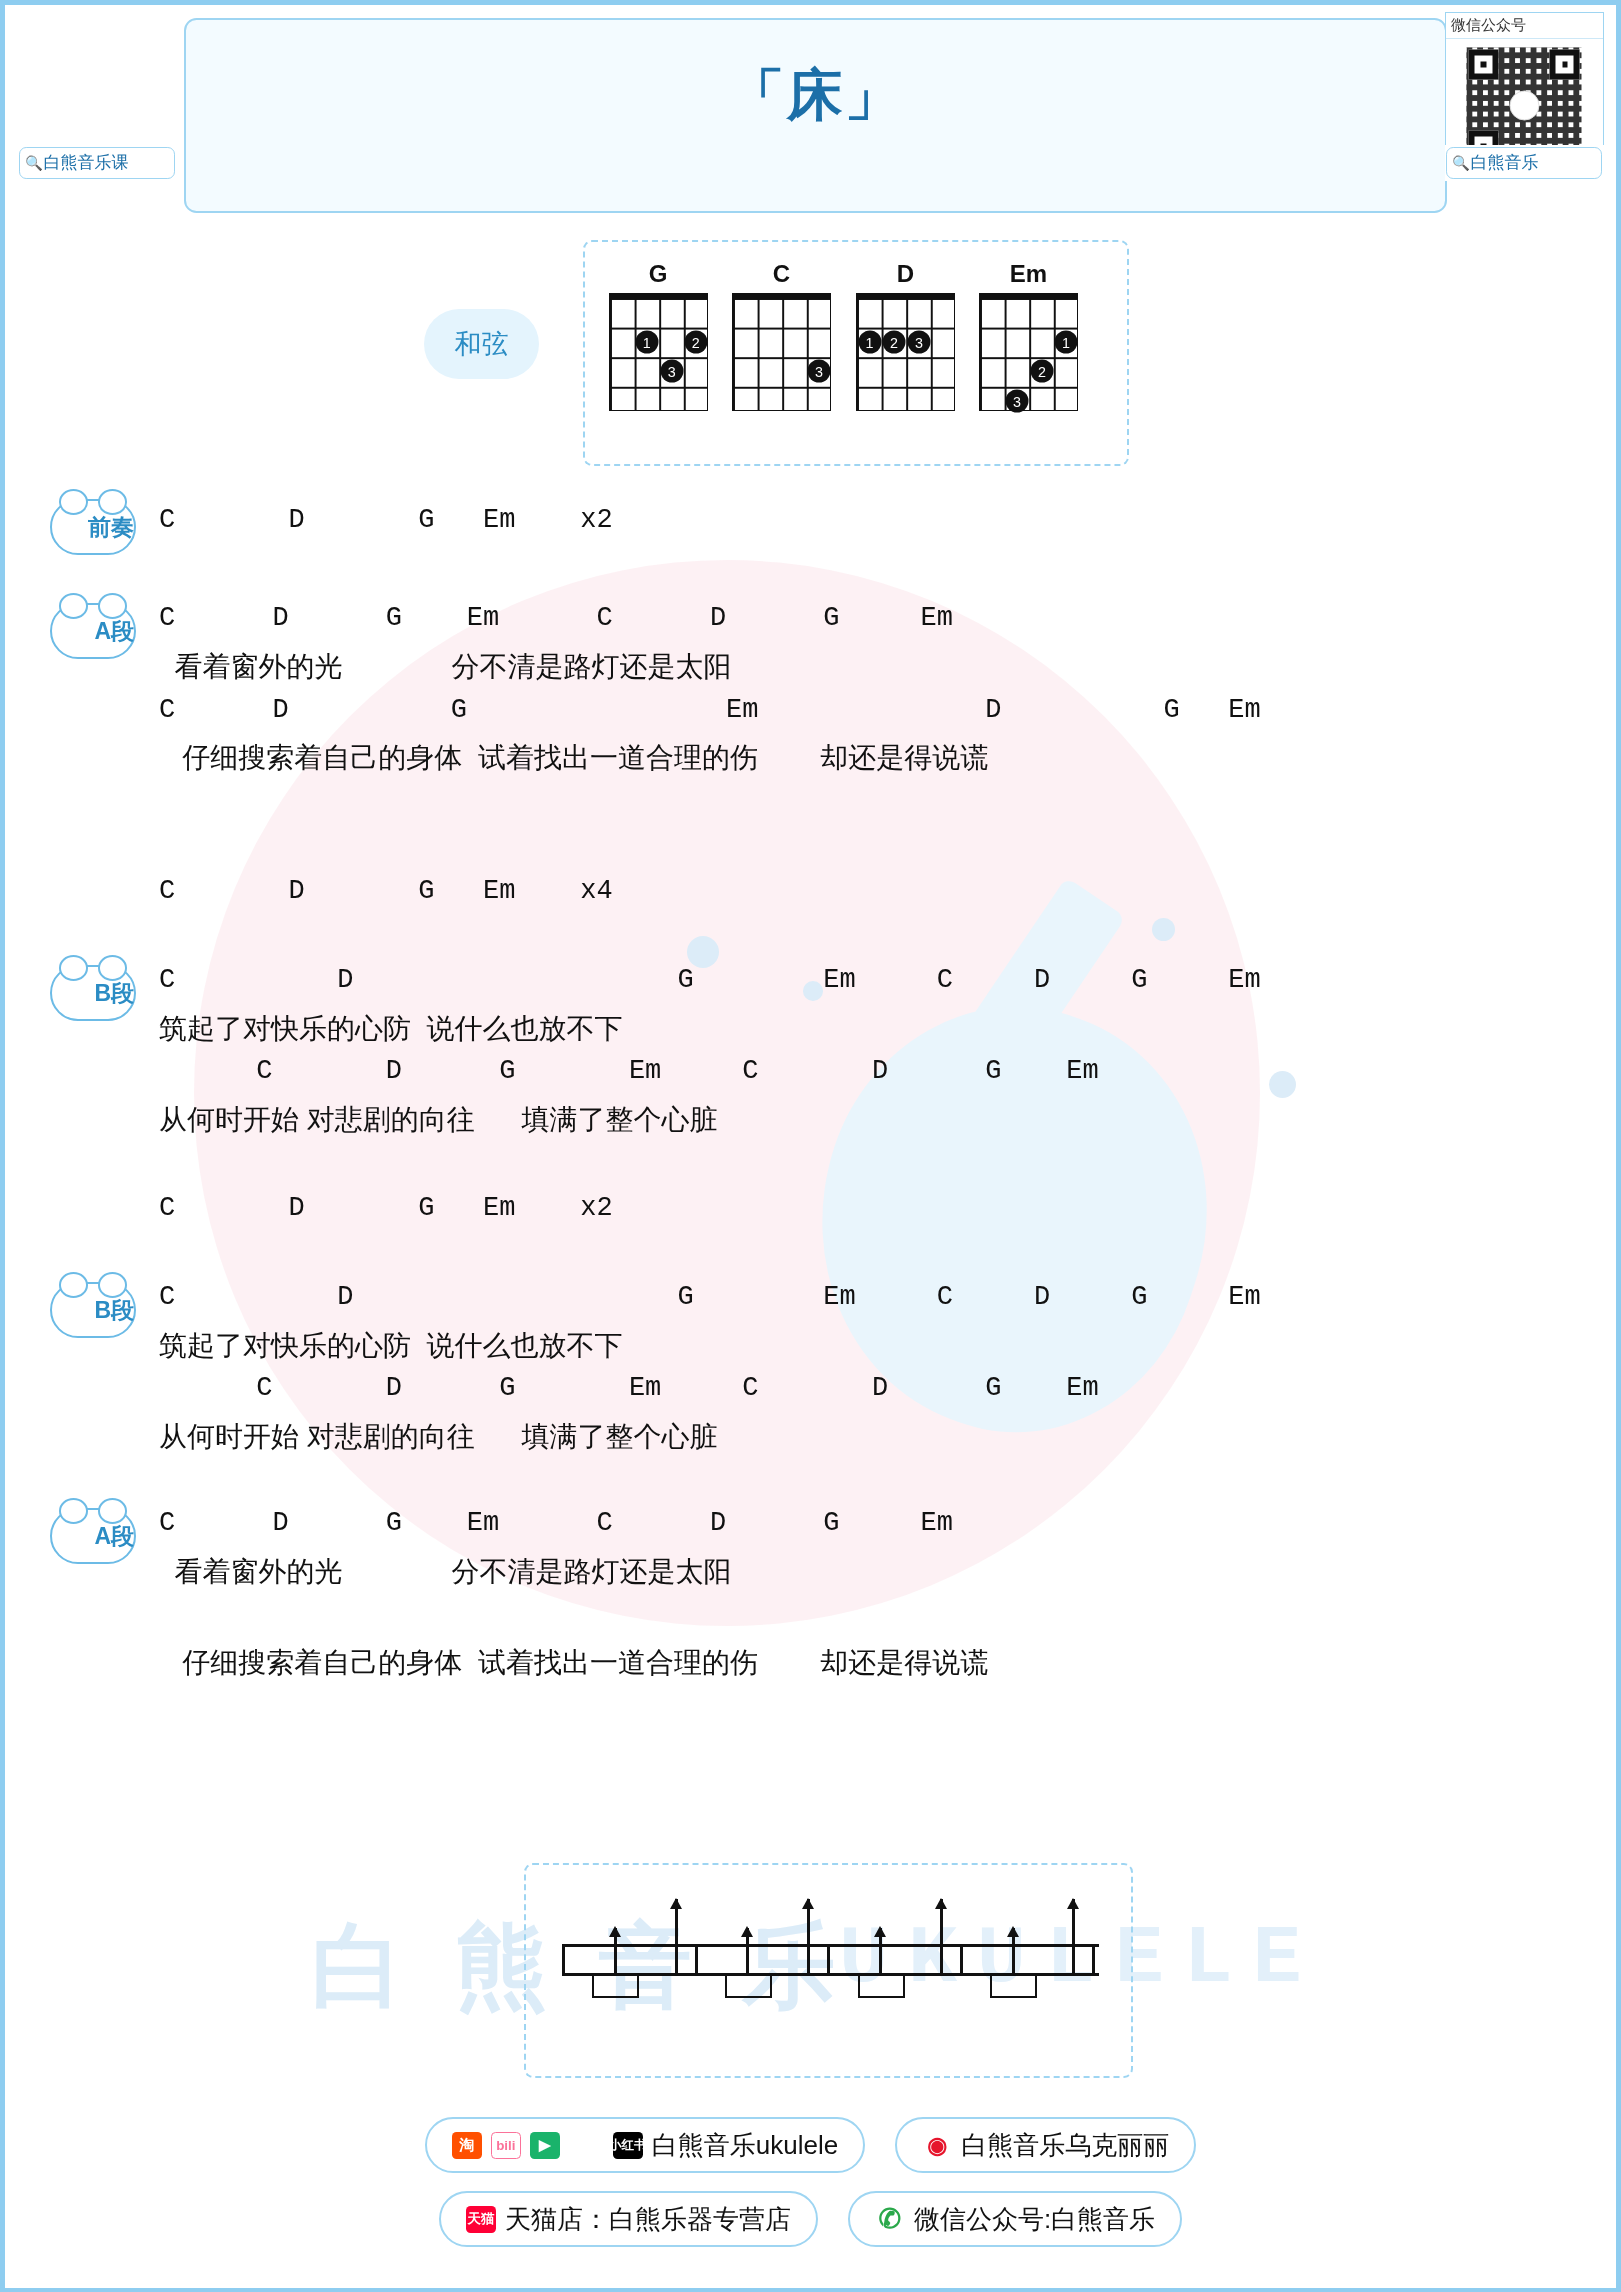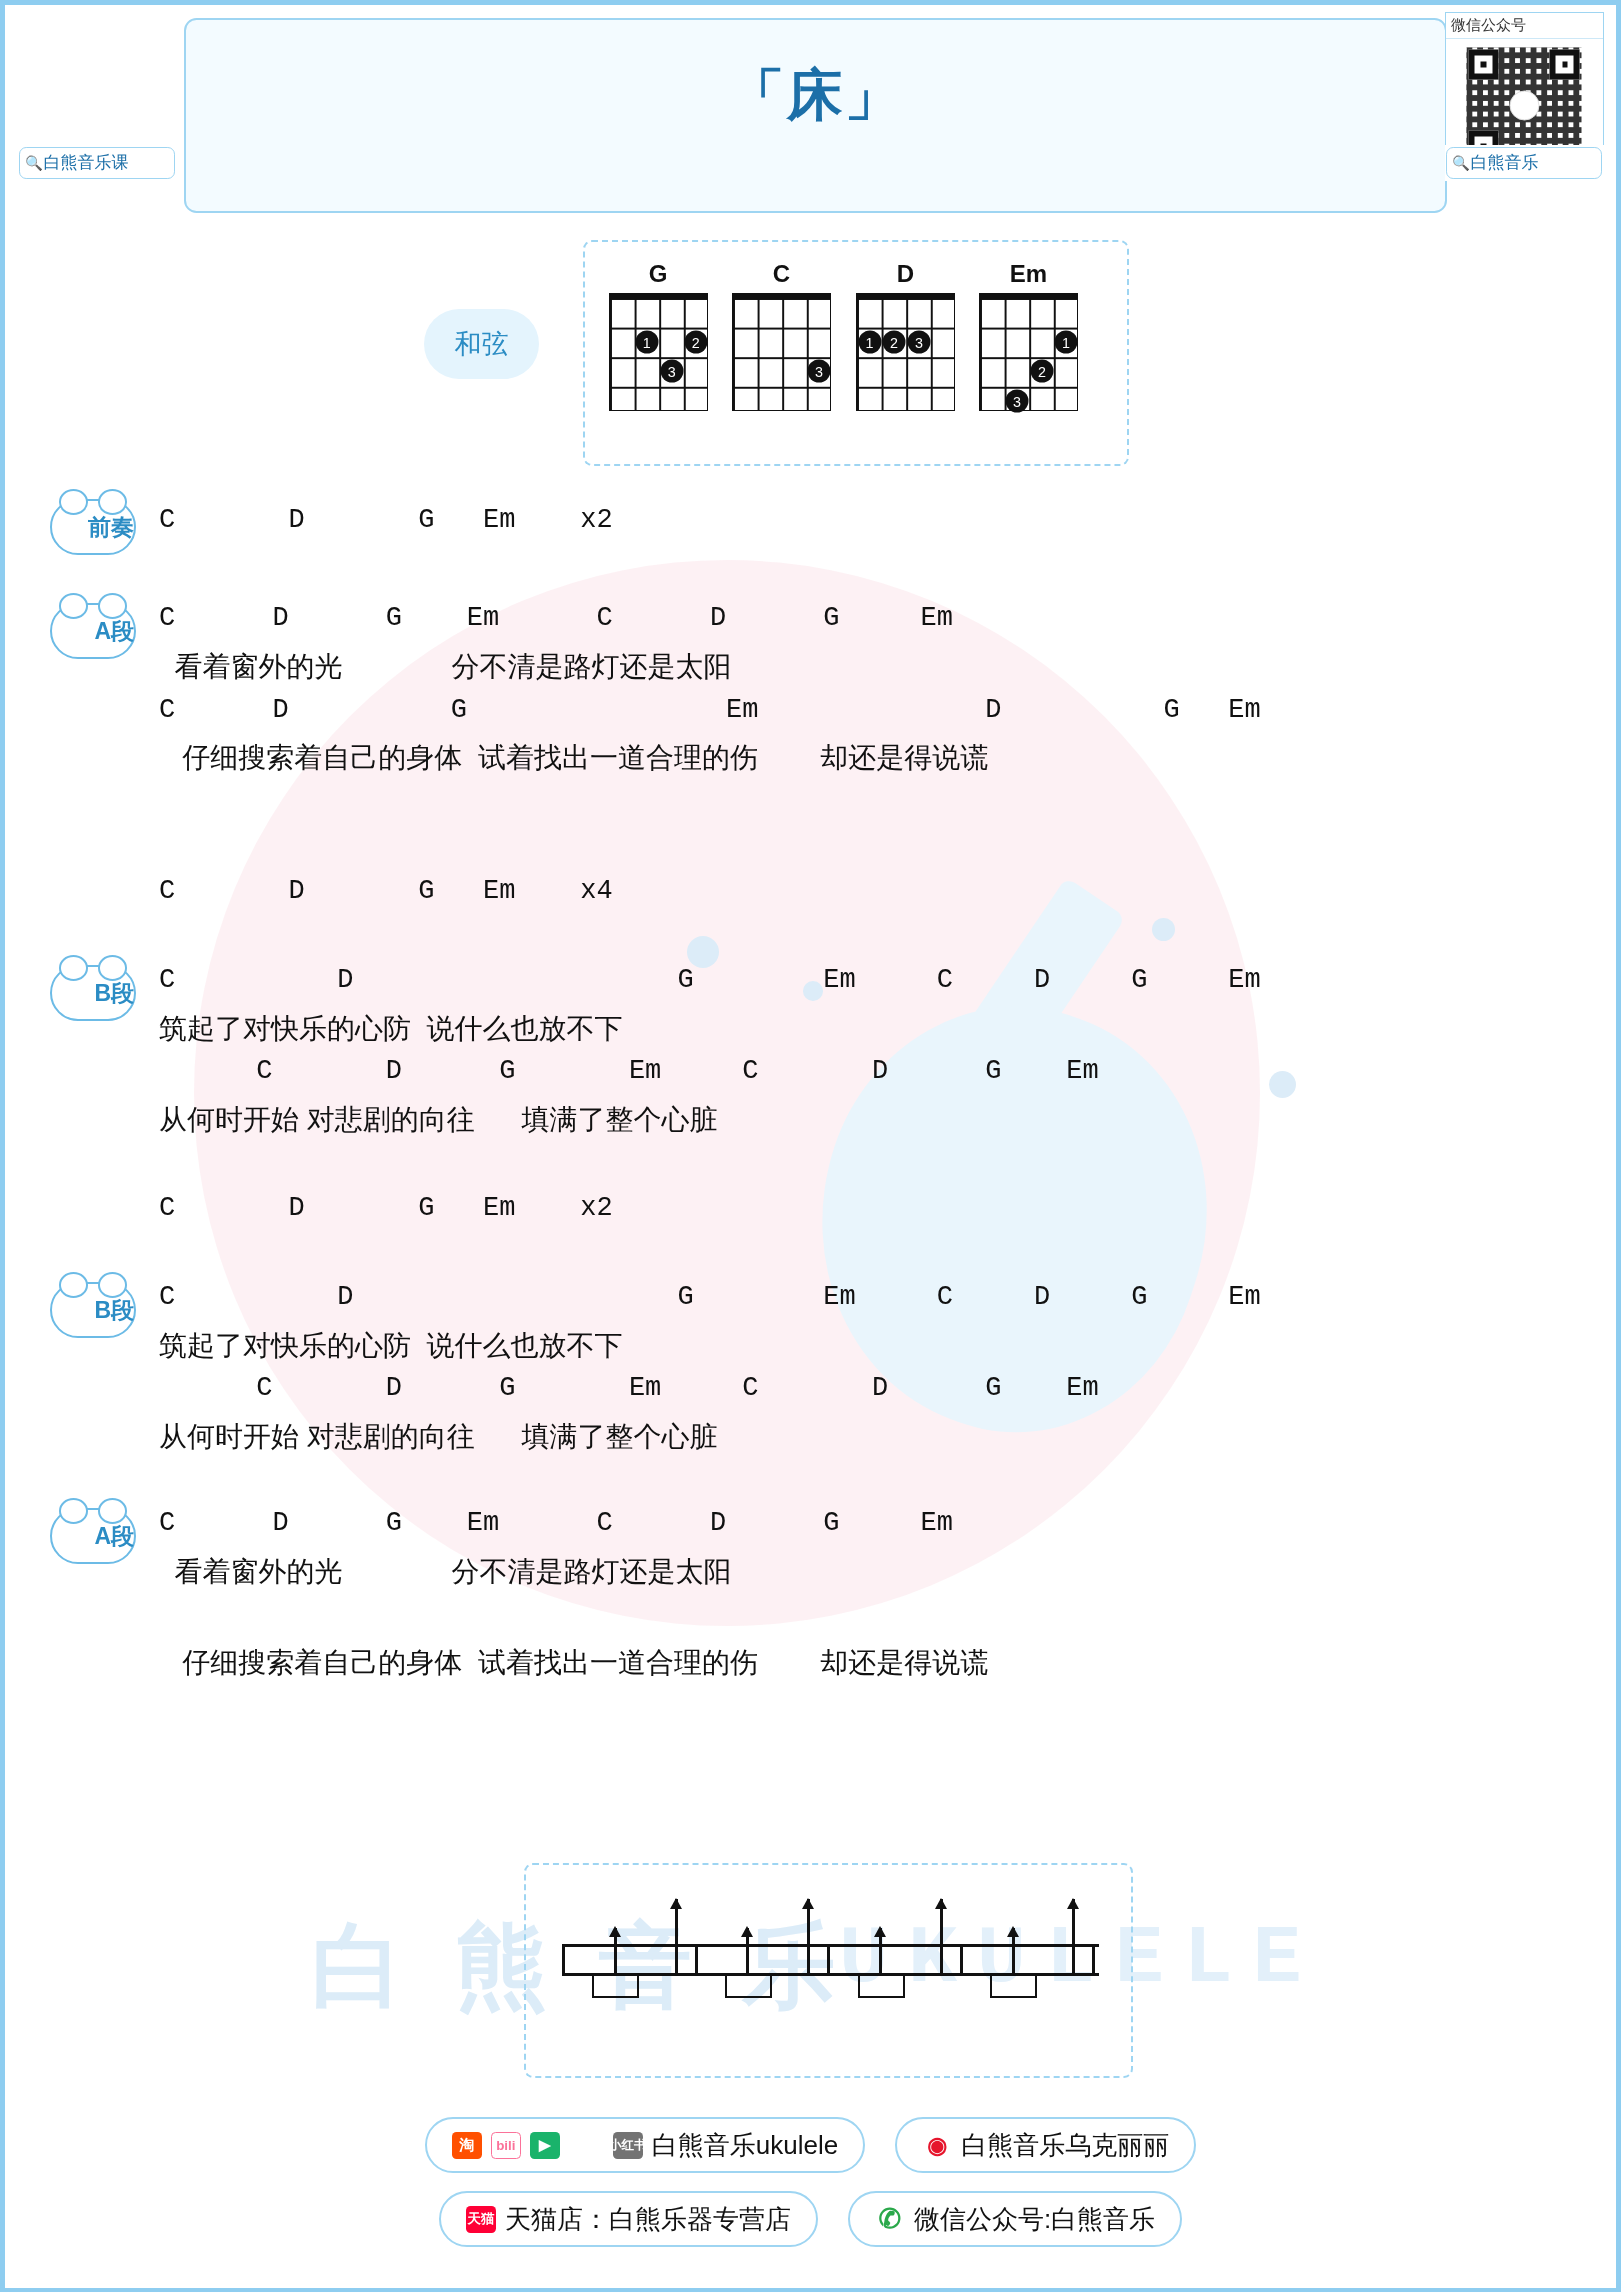--- a/index.html
+++ b/index.html
@@ -307,21 +307,21 @@
     white-space: nowrap;
   }
   .ic {
     width: 30px; height: 27px; border-radius:4.5px;
     display:flex;align-items:center;justify-content:center;
     font-size: 15px; color:#fff; font-weight:bold;
   }
   .ic.tao { background:#ff5000; }
   .ic.bili { background:#fff; color:#fb7299; font-size:13.4px; border:1.8px solid #fb7299;}
   .ic.play { background:#1ab36b; }
-  .ic.red { background:#737373; font-size:12.5px;margin-left:44px;}
+  .ic.red { background:#000000; font-size:12.5px;margin-left:44px;}
   .ic.weibo { background:#fff; color:#e6162d; font-size:23px; border:none;}
   .ic.tmall { background:#ff0036; font-size:13.4px;}
   .ic.wechat { background:#fff; color:#2aa84a; font-size:27px; border:none;}
 </style>
 </head>
 <body>
 
 <div class="page">
 
   <div class="watermark">

